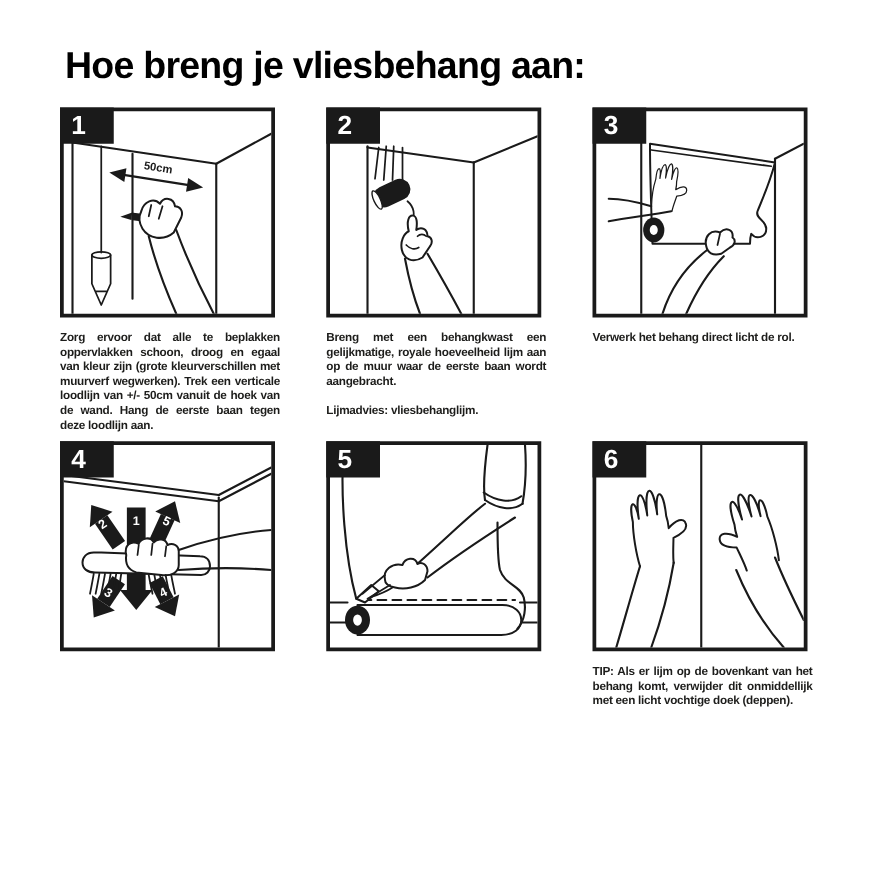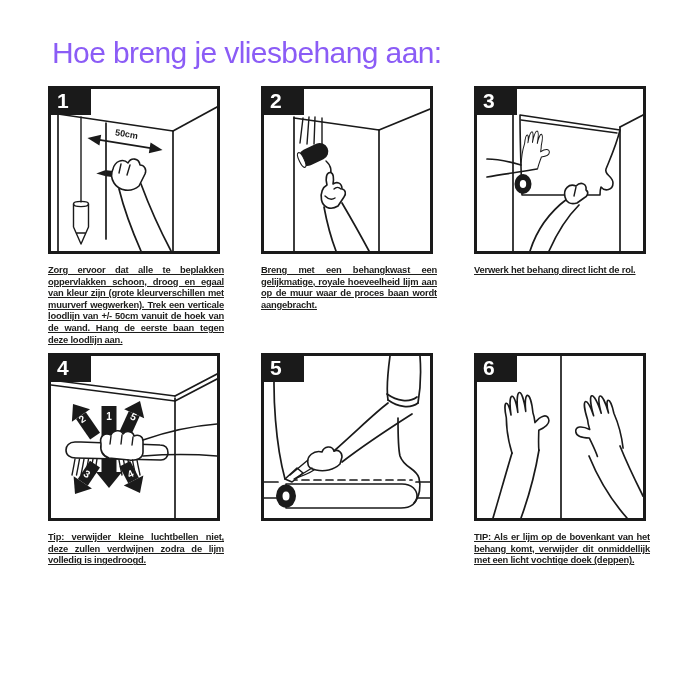--- a/index.html
+++ b/index.html
@@ -1,27 +1,27 @@
 <!DOCTYPE html>
 <html><head>
 <meta charset="utf-8">
 <style>
   html,body{margin:0;padding:0;background:#fff;}
   .page{position:relative;width:700px;height:700px;background:#fff;overflow:hidden;
         font-family:"Liberation Sans",sans-serif;color:#1d1d1b;}
-  h1.title{margin:36px 0 0 52px;font-size:30px;font-weight:normal;letter-spacing:-.6px;color:#8b5cf6;}
+  h1.title{margin:36px 0 0 52px;font-size:30px;font-weight:bold;letter-spacing:-.6px;color:#000000;}
   .grid{display:grid;grid-template-columns:repeat(3,172px);column-gap:41px;row-gap:8px;
         margin:16px 0 0 48px;}
   .figure{position:relative;width:166px;height:162px;border:3px solid #1a1a1a;background:#fff;}
   .figure svg{display:block;width:166px;height:162px;}
   .badge{position:absolute;top:-3px;left:-3px;width:34px;height:29px;background:#1a1a1a;
          color:#fff;font-size:21px;font-weight:bold;line-height:29px;padding-left:9px;box-sizing:content-box;}
   .caption{margin-top:10px;width:176px;font-size:9.4px;line-height:11.6px;font-weight:bold;
            text-align:justify;letter-spacing:-.2px;color:#1d1d1b;}
-  .caption p{margin:0;text-decoration:underline;}
+  .caption p{margin:0;}
   .caption p + p{margin-top:11.6px;}
   .caption p + p.tight{margin-top:0;}
   
   .ln{fill:none;stroke:#1a1a1a;stroke-width:1.7;stroke-linecap:round;stroke-linejoin:round;}
   .th{fill:none;stroke:#1a1a1a;stroke-width:1.4;stroke-linecap:round;stroke-linejoin:round;}
   .fil{fill:#1a1a1a;stroke:none;}
   .wh{fill:#fff;stroke:#1a1a1a;stroke-width:1.6;stroke-linecap:round;stroke-linejoin:round;}
   .num{fill:#fff;font-family:"Liberation Sans",sans-serif;font-size:10px;font-weight:bold;text-anchor:middle;}
   .dim{fill:#1a1a1a;font-family:"Liberation Sans",sans-serif;font-size:9px;font-weight:bold;text-anchor:middle;}
 </style>
@@ -86,21 +86,22 @@
             <path class="th" d="M62 72 C68 77 68 84 65 91"></path>
           </g>
           <path class="wh" d="M63 96 C61 88 63 83 66.5 83.5 C69.5 84 70 89 69 95 C73 92 78 94 78 100 C81.5 100.5 82.5 105 80 108 L74 117 C66 122 59 118 57.5 111 C56 104 59 98 63 96 Z"></path>
           <path class="th" d="M70 100 C72 98 75 98 77 100 M61 107 C64 110 68 111 71 109"></path>
           <path class="ln" d="M60 118 C63 134 67 149 72 162"></path>
           <path class="ln" d="M78 114 C88 131 97 147 105 162"></path>
         </svg>
         <div class="badge">2</div>
       </div>
       <div class="caption">
-        <p>Breng met een behangkwast een gelijkmatige, royale hoeveelheid lijm aan op de muur waar de proces baan wordt aangebracht.</p>
+        <p>Breng met een behangkwast een gelijkmatige, royale hoeveelheid lijm aan op de muur waar de eerste baan wordt aangebracht.</p>
+        <p>Lijmadvies: vliesbehanglijm.</p>
       </div>
     </section>
 
     <section>
       <div class="figure">
         <svg viewBox="0 0 166 162">
           <path class="ln" d="M36 0 V162"></path>
           <path class="ln" d="M143 38 V162"></path>
           <path class="ln" d="M143 38 L166 26"></path>
           <path class="wh" d="M43 26 L143 41 C139 57 133 70 129 80 C127 86 136 87 136 94 C136 101 128 103 124 98 C123 101 123 104 123 106 L45 106 C44 80 43 50 43 26 Z"></path>
@@ -167,21 +168,20 @@
             <text class="num" x="58" y="64">1</text>
             <text class="num" x="33" y="66" transform="rotate(-34 33 66)">2</text>
             <text class="num" x="34" y="121" transform="rotate(32 34 121)">3</text>
             <text class="num" x="81" y="121" transform="rotate(-27 81 121)">4</text>
             <text class="num" x="81" y="64" transform="rotate(25 81 64)">5</text>
           </g>
         </svg>
         <div class="badge">4</div>
       </div>
       <div class="caption">
-        <p>Tip: verwijder kleine luchtbellen niet, deze zullen verdwijnen zodra de lijm volledig is ingedroogd.</p>
       </div>
     </section>
 
     <section>
       <div class="figure">
         <svg viewBox="0 0 166 162">
           <path class="ln" d="M0 142 H166"></path>
           <path class="ln" d="M0 126 H14 M152 126 H166"></path>
           <path class="ln" d="M11 0 C8 40 12 90 21 123"></path>
           <path class="wh" d="M22 128 H138 C148 128 153 134 153 140 C153 147 147 152 137 152 H22 Z"></path>

